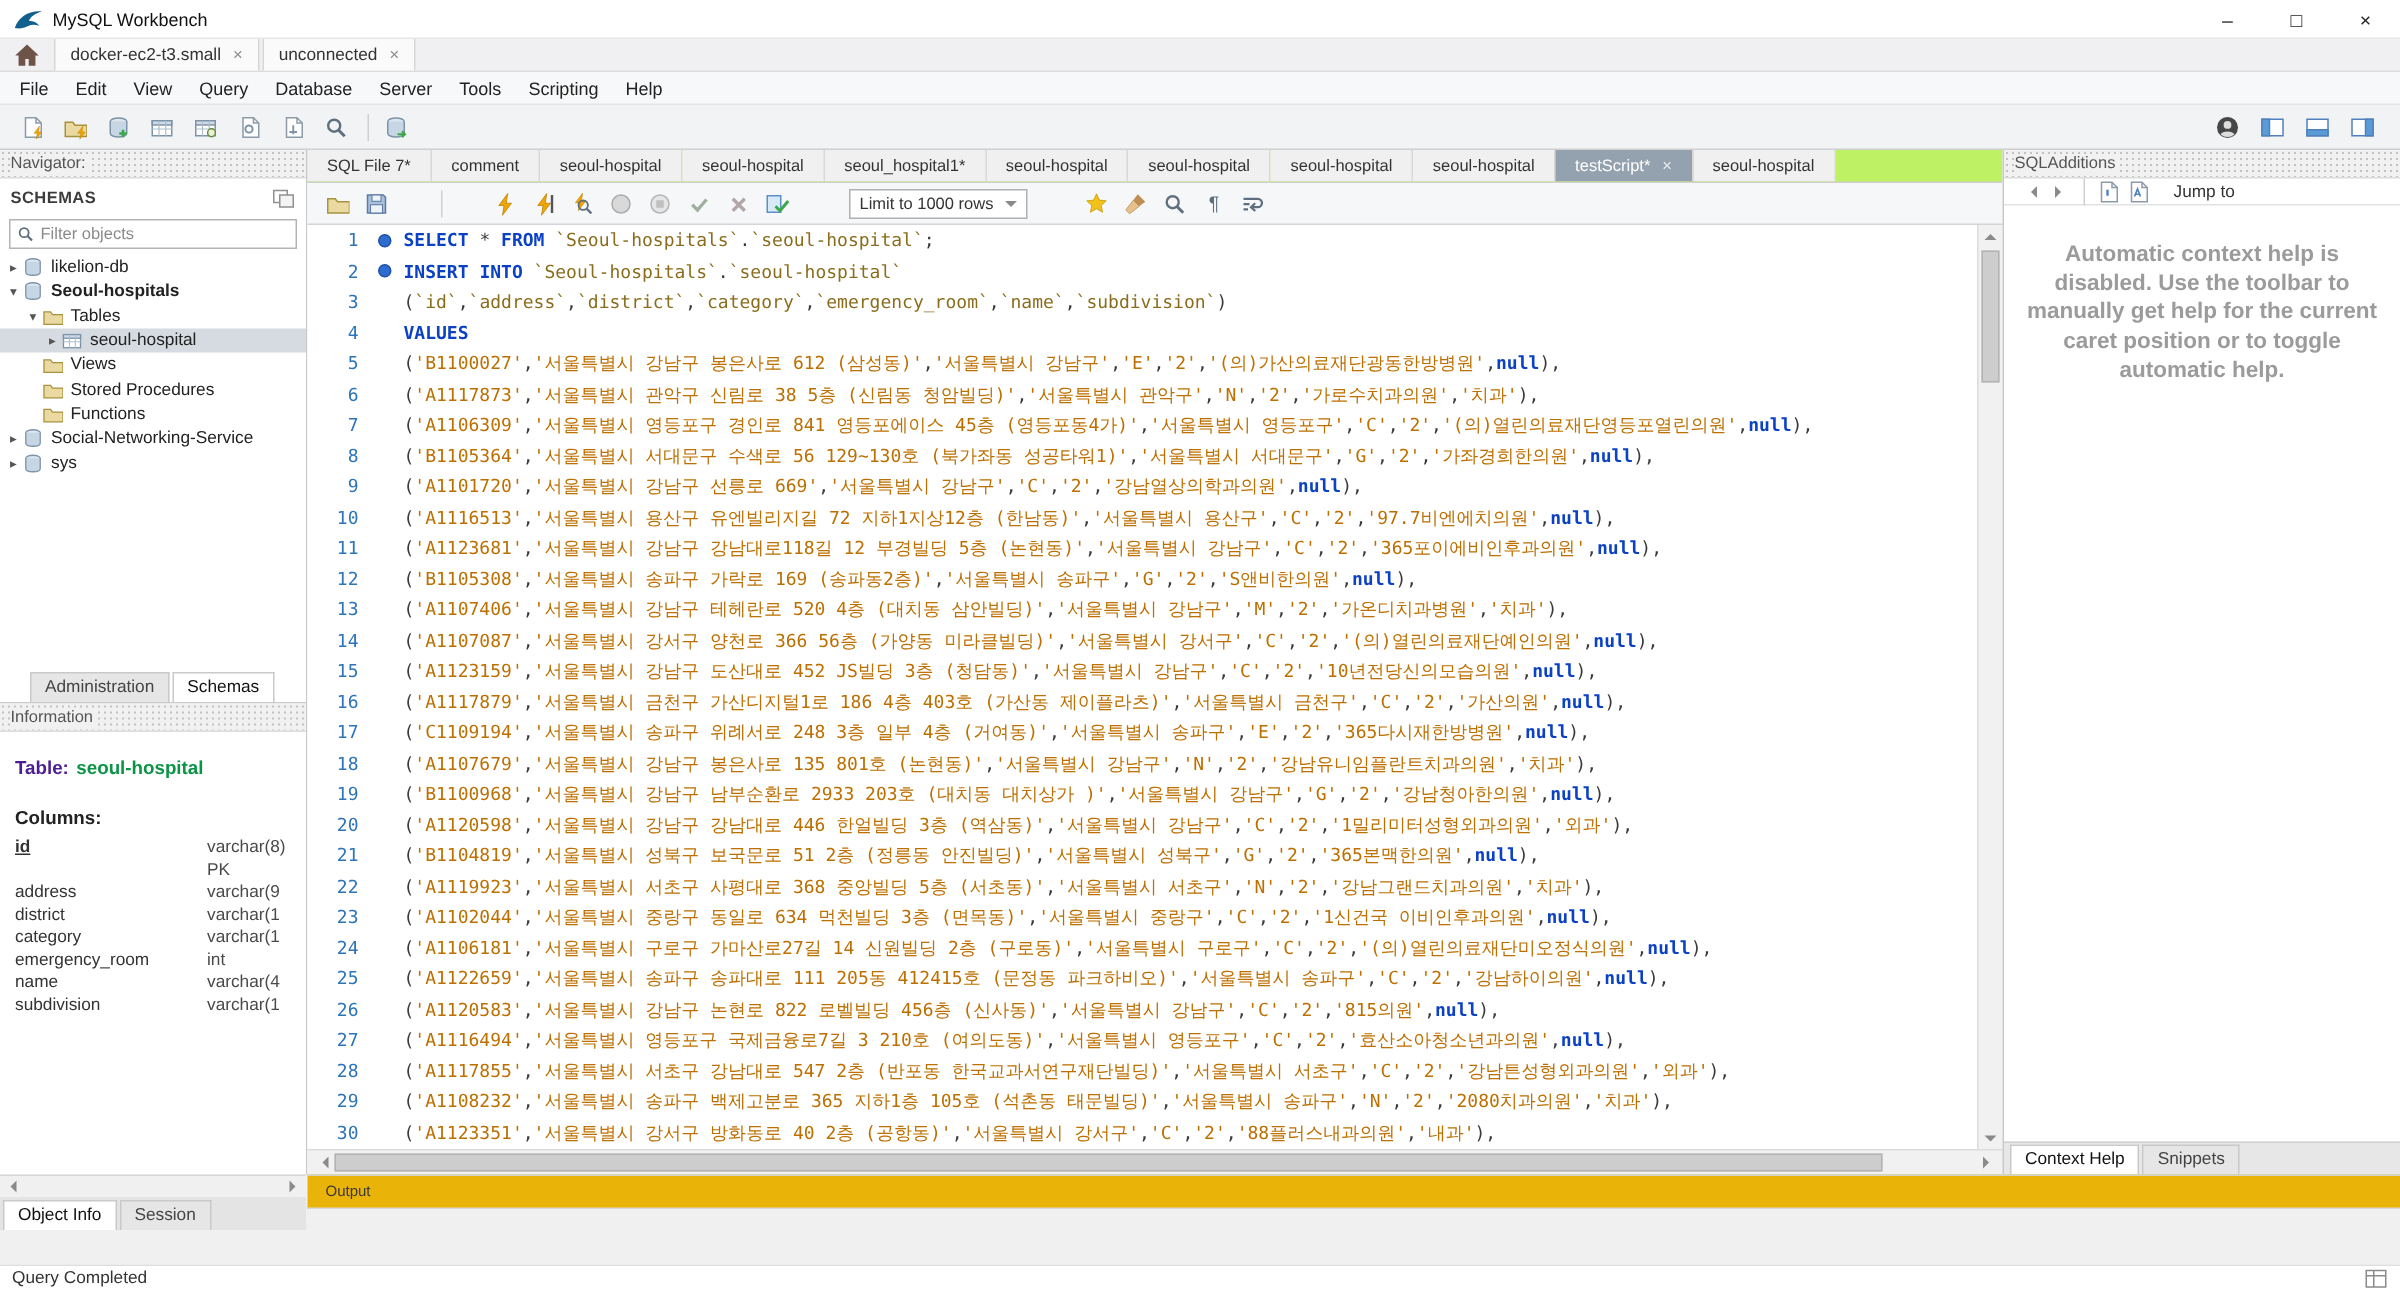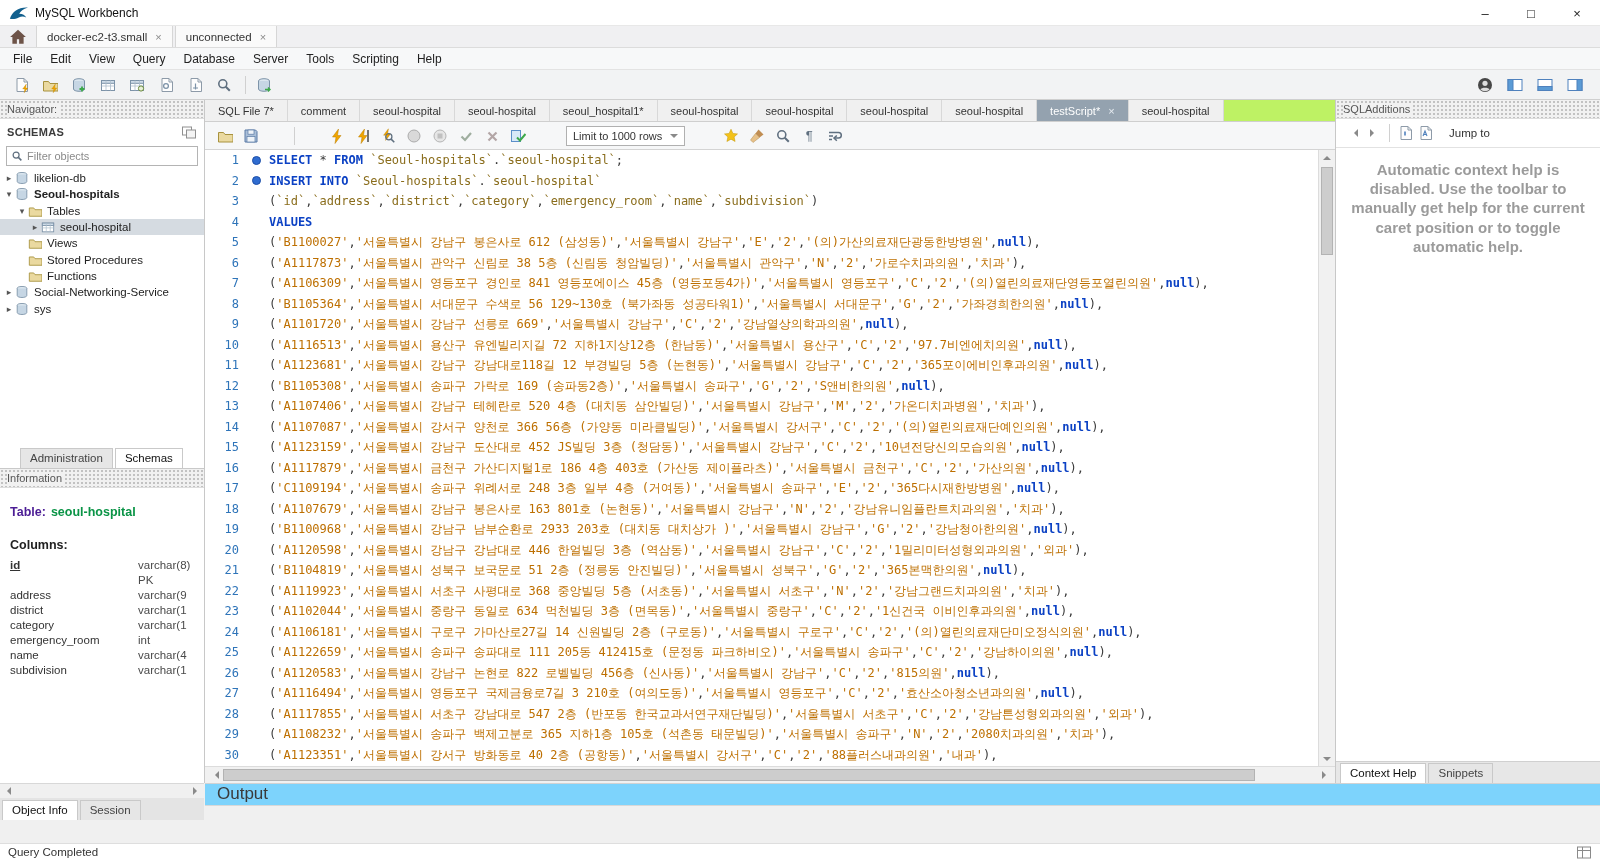--- a/index.html
+++ b/index.html
@@ -103,28 +103,28 @@
   .vscroll .sa.bot{position:absolute;bottom:0;left:0;right:0;}
   .hscroll{position:absolute;left:0;right:0;bottom:0;height:17px;background:#f1f1f1;border-top:1px solid #dcdcdc;}
   .hscroll .sa{position:absolute;top:0;width:15px;height:16px;display:flex;align-items:center;justify-content:center;}
   .hscroll .sa.left{left:2px;}
   .hscroll .sa.right{right:2px;}
   .hscroll .thumb{position:absolute;top:2px;bottom:2px;left:18px;right:80px;background:#cdcdcd;border:1px solid #b3b3b3;}
 
   
   .rightpanel{position:absolute;left:1335px;top:100px;width:265px;height:683px;background:#fff;border-left:1px solid #c8c8c8;}
   .rp-header{position:absolute;left:0;top:0;right:0;}
-  .ctx-nav{position:absolute;left:0;top:19px;right:0;height:29px;border-bottom:1px solid #e2e2e2;display:flex;align-items:center;padding:0 8px;}
+  .ctx-nav{position:absolute;left:0;top:19px;right:0;height:18px;border-bottom:1px solid #e2e2e2;display:flex;align-items:center;padding:0 8px;}
   .nbtn{width:20px;height:20px;display:flex;align-items:center;justify-content:center;}
   .jump{font-size:11.5px;color:#333;margin-left:14px;}
   .ctx-msg{position:absolute;left:0;top:52px;right:0;padding:8px 10px;font-size:15px;font-weight:bold;color:#9b9b9b;text-align:center;line-height:1.28;}
   .rp-tabs{position:absolute;left:0;bottom:0;right:0;height:22px;background:#e7e7e7;border-top:1px solid #d0d0d0;display:flex;align-items:flex-end;padding-left:4px;}
 
   
-  .outputbar{position:absolute;left:205px;top:783px;width:1395px;height:23px;background:#7dd3fc;border-top:1px solid #d2d2d2;border-bottom:1px solid #d8d8d8;display:flex;align-items:flex-start;padding-left:12px;font-size:17px;color:#3a3a3a;}
+  .outputbar{position:absolute;left:205px;top:783px;width:1395px;height:23px;background:#eab308;border-top:1px solid #d2d2d2;border-bottom:1px solid #d8d8d8;display:flex;align-items:center;padding-left:12px;font-size:10px;color:#3a3a3a;}
   .statusbar{position:absolute;left:0;top:843px;width:1600px;height:17px;background:#ffffff;border-top:1px solid #dedede;display:flex;align-items:center;padding:0 8px;font-size:11.5px;color:#333;}
   .statusbar .sicon{margin-left:auto;width:16px;height:14px;}
 </style>
 </head>
 <body>
 
 <div id="app">
 
   <div class="titlebar">
     <span class="logo">
@@ -589,21 +589,21 @@
         <div class="code-row"><span class="ln">8</span><span class="mkcol"></span><span class="cd">(<span class="tk-s">'B1105364'</span>,<span class="tk-s">'서울특별시 서대문구 수색로 56 129~130호 (북가좌동 성공타워1)'</span>,<span class="tk-s">'서울특별시 서대문구'</span>,<span class="tk-s">'G'</span>,<span class="tk-s">'2'</span>,<span class="tk-s">'가좌경희한의원'</span>,<span class="tk-n">null</span>),</span></div>
         <div class="code-row"><span class="ln">9</span><span class="mkcol"></span><span class="cd">(<span class="tk-s">'A1101720'</span>,<span class="tk-s">'서울특별시 강남구 선릉로 669'</span>,<span class="tk-s">'서울특별시 강남구'</span>,<span class="tk-s">'C'</span>,<span class="tk-s">'2'</span>,<span class="tk-s">'강남열상의학과의원'</span>,<span class="tk-n">null</span>),</span></div>
         <div class="code-row"><span class="ln">10</span><span class="mkcol"></span><span class="cd">(<span class="tk-s">'A1116513'</span>,<span class="tk-s">'서울특별시 용산구 유엔빌리지길 72 지하1지상12층 (한남동)'</span>,<span class="tk-s">'서울특별시 용산구'</span>,<span class="tk-s">'C'</span>,<span class="tk-s">'2'</span>,<span class="tk-s">'97.7비엔에치의원'</span>,<span class="tk-n">null</span>),</span></div>
         <div class="code-row"><span class="ln">11</span><span class="mkcol"></span><span class="cd">(<span class="tk-s">'A1123681'</span>,<span class="tk-s">'서울특별시 강남구 강남대로118길 12 부경빌딩 5층 (논현동)'</span>,<span class="tk-s">'서울특별시 강남구'</span>,<span class="tk-s">'C'</span>,<span class="tk-s">'2'</span>,<span class="tk-s">'365포이에비인후과의원'</span>,<span class="tk-n">null</span>),</span></div>
         <div class="code-row"><span class="ln">12</span><span class="mkcol"></span><span class="cd">(<span class="tk-s">'B1105308'</span>,<span class="tk-s">'서울특별시 송파구 가락로 169 (송파동2층)'</span>,<span class="tk-s">'서울특별시 송파구'</span>,<span class="tk-s">'G'</span>,<span class="tk-s">'2'</span>,<span class="tk-s">'S앤비한의원'</span>,<span class="tk-n">null</span>),</span></div>
         <div class="code-row"><span class="ln">13</span><span class="mkcol"></span><span class="cd">(<span class="tk-s">'A1107406'</span>,<span class="tk-s">'서울특별시 강남구 테헤란로 520 4층 (대치동 삼안빌딩)'</span>,<span class="tk-s">'서울특별시 강남구'</span>,<span class="tk-s">'M'</span>,<span class="tk-s">'2'</span>,<span class="tk-s">'가온디치과병원'</span>,<span class="tk-s">'치과'</span>),</span></div>
         <div class="code-row"><span class="ln">14</span><span class="mkcol"></span><span class="cd">(<span class="tk-s">'A1107087'</span>,<span class="tk-s">'서울특별시 강서구 양천로 366 56층 (가양동 미라클빌딩)'</span>,<span class="tk-s">'서울특별시 강서구'</span>,<span class="tk-s">'C'</span>,<span class="tk-s">'2'</span>,<span class="tk-s">'(의)열린의료재단예인의원'</span>,<span class="tk-n">null</span>),</span></div>
         <div class="code-row"><span class="ln">15</span><span class="mkcol"></span><span class="cd">(<span class="tk-s">'A1123159'</span>,<span class="tk-s">'서울특별시 강남구 도산대로 452 JS빌딩 3층 (청담동)'</span>,<span class="tk-s">'서울특별시 강남구'</span>,<span class="tk-s">'C'</span>,<span class="tk-s">'2'</span>,<span class="tk-s">'10년전당신의모습의원'</span>,<span class="tk-n">null</span>),</span></div>
         <div class="code-row"><span class="ln">16</span><span class="mkcol"></span><span class="cd">(<span class="tk-s">'A1117879'</span>,<span class="tk-s">'서울특별시 금천구 가산디지털1로 186 4층 403호 (가산동 제이플라츠)'</span>,<span class="tk-s">'서울특별시 금천구'</span>,<span class="tk-s">'C'</span>,<span class="tk-s">'2'</span>,<span class="tk-s">'가산의원'</span>,<span class="tk-n">null</span>),</span></div>
         <div class="code-row"><span class="ln">17</span><span class="mkcol"></span><span class="cd">(<span class="tk-s">'C1109194'</span>,<span class="tk-s">'서울특별시 송파구 위례서로 248 3층 일부 4층 (거여동)'</span>,<span class="tk-s">'서울특별시 송파구'</span>,<span class="tk-s">'E'</span>,<span class="tk-s">'2'</span>,<span class="tk-s">'365다시재한방병원'</span>,<span class="tk-n">null</span>),</span></div>
-        <div class="code-row"><span class="ln">18</span><span class="mkcol"></span><span class="cd">(<span class="tk-s">'A1107679'</span>,<span class="tk-s">'서울특별시 강남구 봉은사로 163 801호 (논현동)'</span>,<span class="tk-s">'서울특별시 강남구'</span>,<span class="tk-s">'N'</span>,<span class="tk-s">'2'</span>,<span class="tk-s">'강남유니임플란트치과의원'</span>,<span class="tk-s">'치과'</span>),</span></div>
+        <div class="code-row"><span class="ln">18</span><span class="mkcol"></span><span class="cd">(<span class="tk-s">'A1107679'</span>,<span class="tk-s">'서울특별시 강남구 봉은사로 135 801호 (논현동)'</span>,<span class="tk-s">'서울특별시 강남구'</span>,<span class="tk-s">'N'</span>,<span class="tk-s">'2'</span>,<span class="tk-s">'강남유니임플란트치과의원'</span>,<span class="tk-s">'치과'</span>),</span></div>
         <div class="code-row"><span class="ln">19</span><span class="mkcol"></span><span class="cd">(<span class="tk-s">'B1100968'</span>,<span class="tk-s">'서울특별시 강남구 남부순환로 2933 203호 (대치동 대치상가 )'</span>,<span class="tk-s">'서울특별시 강남구'</span>,<span class="tk-s">'G'</span>,<span class="tk-s">'2'</span>,<span class="tk-s">'강남청아한의원'</span>,<span class="tk-n">null</span>),</span></div>
         <div class="code-row"><span class="ln">20</span><span class="mkcol"></span><span class="cd">(<span class="tk-s">'A1120598'</span>,<span class="tk-s">'서울특별시 강남구 강남대로 446 한얼빌딩 3층 (역삼동)'</span>,<span class="tk-s">'서울특별시 강남구'</span>,<span class="tk-s">'C'</span>,<span class="tk-s">'2'</span>,<span class="tk-s">'1밀리미터성형외과의원'</span>,<span class="tk-s">'외과'</span>),</span></div>
         <div class="code-row"><span class="ln">21</span><span class="mkcol"></span><span class="cd">(<span class="tk-s">'B1104819'</span>,<span class="tk-s">'서울특별시 성북구 보국문로 51 2층 (정릉동 안진빌딩)'</span>,<span class="tk-s">'서울특별시 성북구'</span>,<span class="tk-s">'G'</span>,<span class="tk-s">'2'</span>,<span class="tk-s">'365본맥한의원'</span>,<span class="tk-n">null</span>),</span></div>
         <div class="code-row"><span class="ln">22</span><span class="mkcol"></span><span class="cd">(<span class="tk-s">'A1119923'</span>,<span class="tk-s">'서울특별시 서초구 사평대로 368 중앙빌딩 5층 (서초동)'</span>,<span class="tk-s">'서울특별시 서초구'</span>,<span class="tk-s">'N'</span>,<span class="tk-s">'2'</span>,<span class="tk-s">'강남그랜드치과의원'</span>,<span class="tk-s">'치과'</span>),</span></div>
         <div class="code-row"><span class="ln">23</span><span class="mkcol"></span><span class="cd">(<span class="tk-s">'A1102044'</span>,<span class="tk-s">'서울특별시 중랑구 동일로 634 먹천빌딩 3층 (면목동)'</span>,<span class="tk-s">'서울특별시 중랑구'</span>,<span class="tk-s">'C'</span>,<span class="tk-s">'2'</span>,<span class="tk-s">'1신건국 이비인후과의원'</span>,<span class="tk-n">null</span>),</span></div>
         <div class="code-row"><span class="ln">24</span><span class="mkcol"></span><span class="cd">(<span class="tk-s">'A1106181'</span>,<span class="tk-s">'서울특별시 구로구 가마산로27길 14 신원빌딩 2층 (구로동)'</span>,<span class="tk-s">'서울특별시 구로구'</span>,<span class="tk-s">'C'</span>,<span class="tk-s">'2'</span>,<span class="tk-s">'(의)열린의료재단미오정식의원'</span>,<span class="tk-n">null</span>),</span></div>
         <div class="code-row"><span class="ln">25</span><span class="mkcol"></span><span class="cd">(<span class="tk-s">'A1122659'</span>,<span class="tk-s">'서울특별시 송파구 송파대로 111 205동 412415호 (문정동 파크하비오)'</span>,<span class="tk-s">'서울특별시 송파구'</span>,<span class="tk-s">'C'</span>,<span class="tk-s">'2'</span>,<span class="tk-s">'강남하이의원'</span>,<span class="tk-n">null</span>),</span></div>
         <div class="code-row"><span class="ln">26</span><span class="mkcol"></span><span class="cd">(<span class="tk-s">'A1120583'</span>,<span class="tk-s">'서울특별시 강남구 논현로 822 로벨빌딩 456층 (신사동)'</span>,<span class="tk-s">'서울특별시 강남구'</span>,<span class="tk-s">'C'</span>,<span class="tk-s">'2'</span>,<span class="tk-s">'815의원'</span>,<span class="tk-n">null</span>),</span></div>
         <div class="code-row"><span class="ln">27</span><span class="mkcol"></span><span class="cd">(<span class="tk-s">'A1116494'</span>,<span class="tk-s">'서울특별시 영등포구 국제금융로7길 3 210호 (여의도동)'</span>,<span class="tk-s">'서울특별시 영등포구'</span>,<span class="tk-s">'C'</span>,<span class="tk-s">'2'</span>,<span class="tk-s">'효산소아청소년과의원'</span>,<span class="tk-n">null</span>),</span></div>
         <div class="code-row"><span class="ln">28</span><span class="mkcol"></span><span class="cd">(<span class="tk-s">'A1117855'</span>,<span class="tk-s">'서울특별시 서초구 강남대로 547 2층 (반포동 한국교과서연구재단빌딩)'</span>,<span class="tk-s">'서울특별시 서초구'</span>,<span class="tk-s">'C'</span>,<span class="tk-s">'2'</span>,<span class="tk-s">'강남튼성형외과의원'</span>,<span class="tk-s">'외과'</span>),</span></div>

